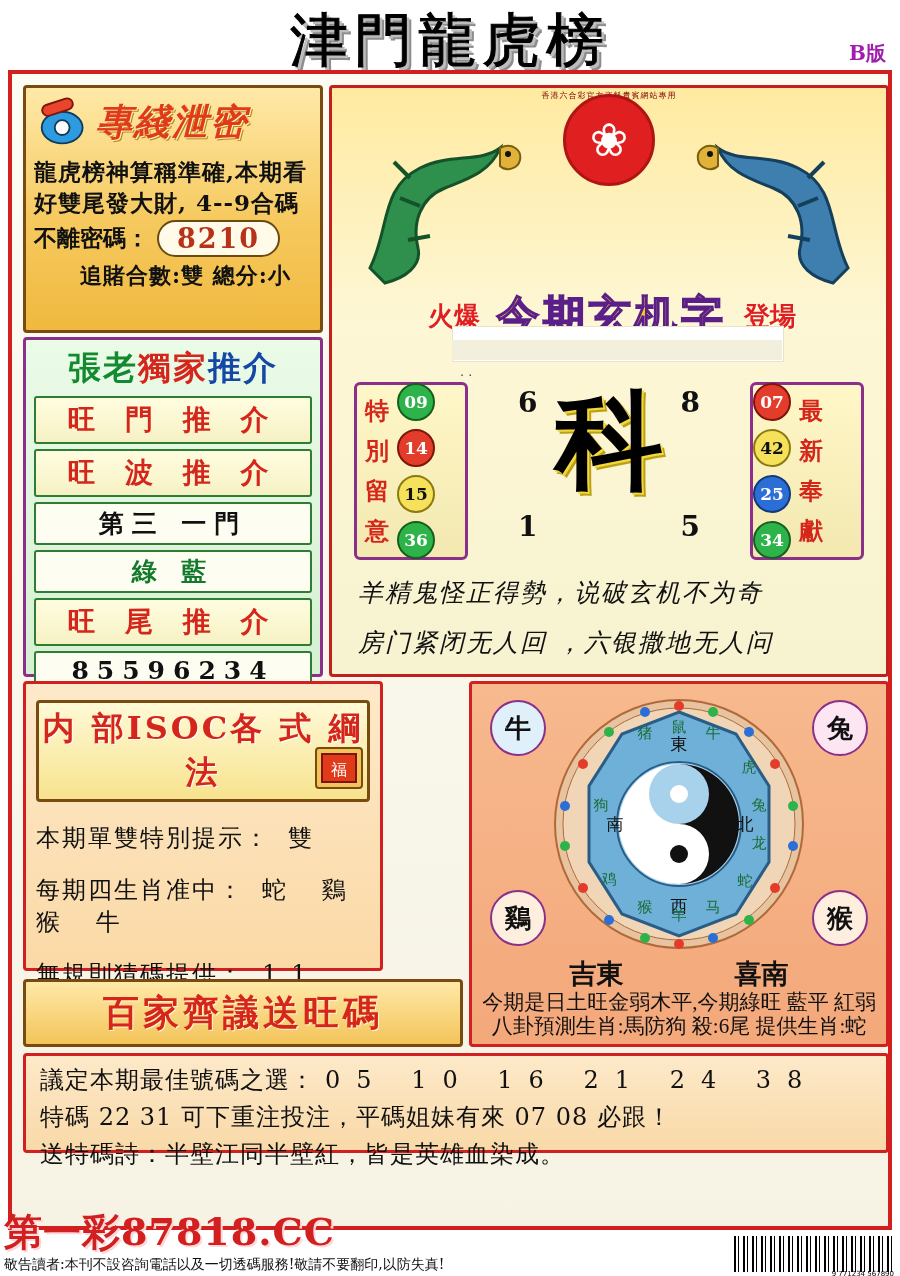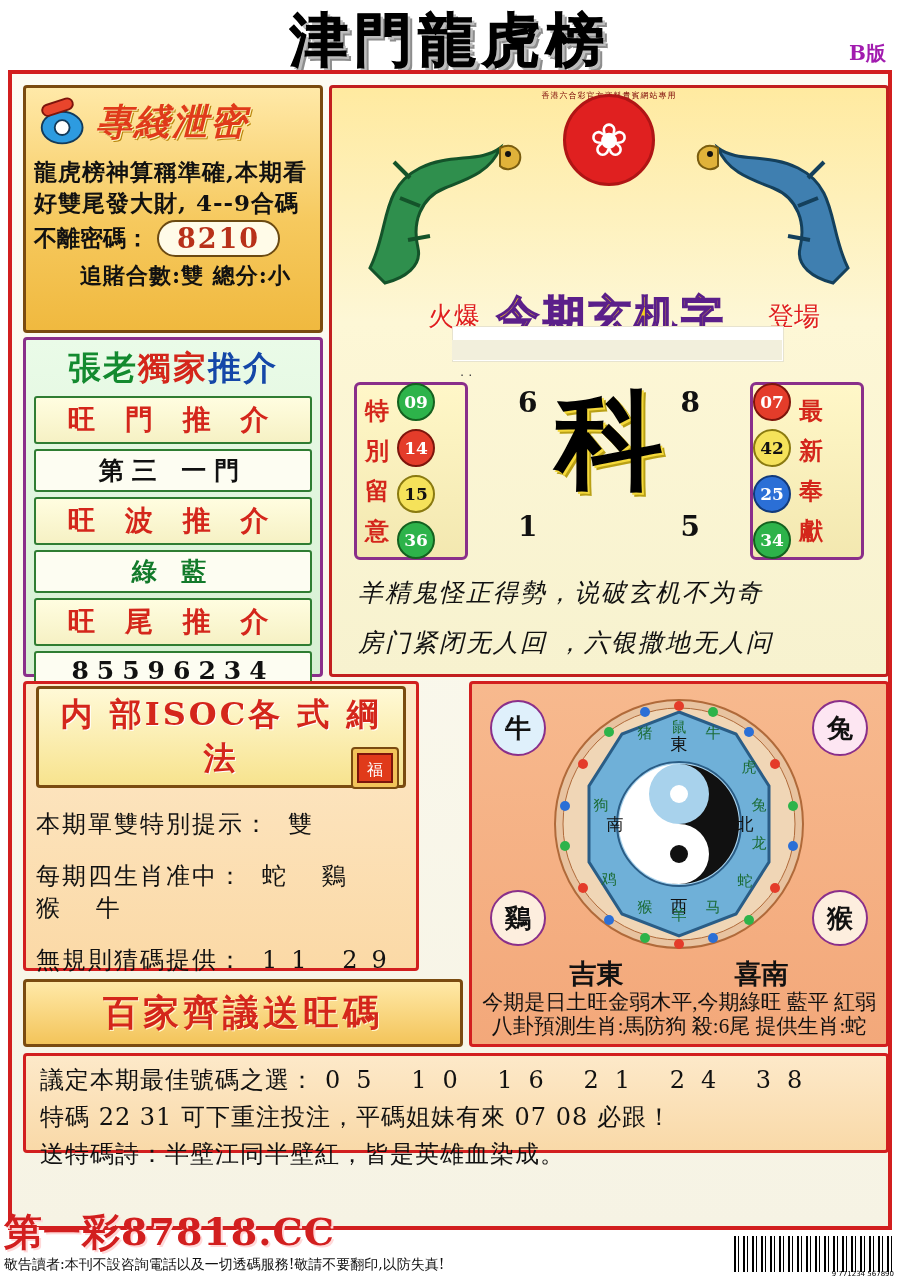--- a/index.html
+++ b/index.html
@@ -11,21 +11,21 @@
   }
   .page{position:absolute;inset:0;}
 
   
   .masthead{
     position:absolute;left:0;top:0;width:900px;height:72px;
   }
   .mast-title{
     position:absolute;left:0;top:2px;width:900px;text-align:center;
     font-family:"DejaVu Serif","Liberation Serif",serif;
-    font-size:58px;font-weight:bold;letter-spacing:6px;color:#000;
+    font-size:58px;font-weight:normal;letter-spacing:6px;color:#000;
     -webkit-text-stroke:1px #000;
     text-shadow:3px 3px 0 #bdbdbd, 5px 5px 0 #8d8d8d;
   }
   .mast-edition{
     position:absolute;right:14px;top:40px;
     font-size:20px;font-weight:bold;color:#a21caf;
     font-family:"DejaVu Serif","Liberation Serif",serif;
   }
 
   
@@ -121,24 +121,23 @@
     position:absolute;left:50%;transform:translateX(-50%);top:2px;
     font-size:8px;color:#7a0000;letter-spacing:1px;width:190px;text-align:center;
   }
   .dragon{position:absolute;top:30px;width:190px;height:190px;}
   .dragon.left{left:18px;}
   .dragon.right{right:18px;transform:scaleX(-1);}
   .xj-band{
     position:absolute;left:40px;top:200px;width:480px;text-align:center;
   }
   .xj-hot{
-    display:inline-block;color:#e02020;font-size:26px;font-weight:normal;
+    display:inline-block;color:#e02020;font-size:26px;font-weight:bold;
     font-family:"DejaVu Serif","Liberation Serif",serif;vertical-align:middle;
     text-shadow:1px 1px 0 #ffe;
-    margin-left:24px;
   }
   .xj-main{
     display:inline-block;color:#f7d31a;font-size:42px;font-weight:bold;
     font-family:"DejaVu Serif","Liberation Serif",serif;letter-spacing:4px;
     -webkit-text-stroke:1.5px #5b1f8a;vertical-align:middle;margin:0 12px;
   }
   .xj-bar{
     position:absolute;left:120px;top:238px;width:330px;height:34px;
     background:#ffffff;border:1px solid #e7e3cf;
   }
@@ -189,24 +188,24 @@
 
   .poem{
     position:absolute;left:26px;right:26px;top:480px;
     font-family:"DejaVu Serif","Liberation Serif",serif;
     font-size:25px;color:#111;line-height:50px;font-style:italic;
     letter-spacing:2px;text-align:left;
   }
 
   
   .isoc{
-    left:6px;top:602px;width:396px;height:290px;
+    left:6px;top:602px;width:360px;height:290px;
     border:3px solid #d21f1f;border-radius:4px;
     background:linear-gradient(180deg,#fde9c9 0%,#fbd9a6 100%);
-    padding:2px 10px;
+    padding:16px 10px;
   }
   .isoc-head{
     border:3px solid #7a4b10;border-radius:4px;
     background:linear-gradient(180deg,#fff9d6,#f7e38e);
     text-align:center;padding:4px 0;
     font-family:"DejaVu Serif","Liberation Serif",serif;
     font-size:32px;font-weight:bold;color:#d4261b;letter-spacing:3px;
     text-shadow:1px 1px 0 #fff;
   }
   .isoc-line{
@@ -329,22 +328,22 @@
         <span class="code-pill">8210</span>
       </div>
       <div class="hot-bottom">追賭合數:雙   總分:小</div>
     </div>
 
     <div class="panel zhang">
       <div class="zhang-title">
         <span class="g">張老</span><span class="r">獨家</span><span class="b">推介</span>
       </div>
       <div class="zrow head">旺 門 推 介</div>
+      <div class="zrow head">旺 波 推 介</div>
       <div class="zrow val">第三 一門</div>
-      <div class="zrow head">旺 波 推 介</div>
       <div class="zrow val green">綠  藍</div>
       <div class="zrow head">旺 尾 推 介</div>
       <div class="zrow val">85596234</div>
     </div>
 
     <div class="panel xuanji">
       <div class="emblem-cap">香港六合彩官方資料貴賓網站專用</div>
       <div class="hk-emblem">
             <span class="petal">❀</span>
           </div>

